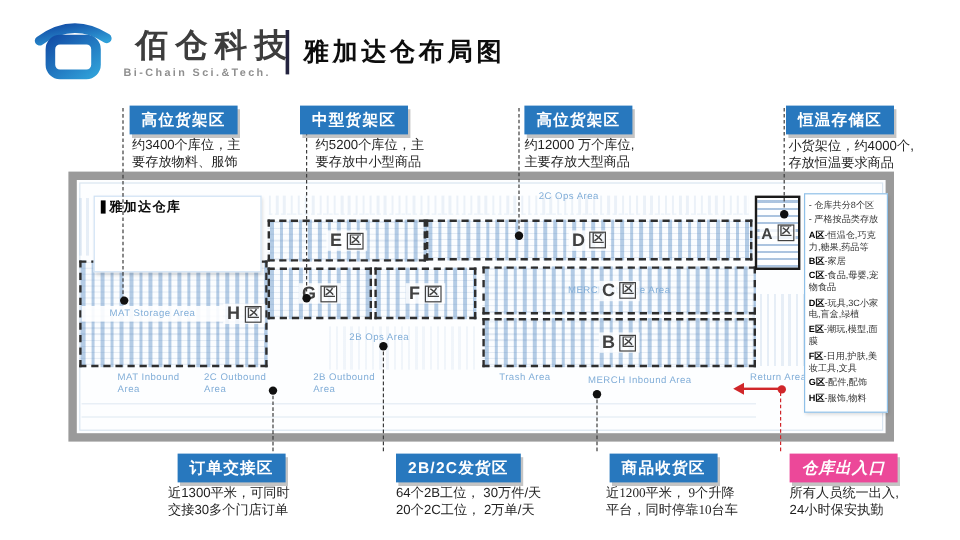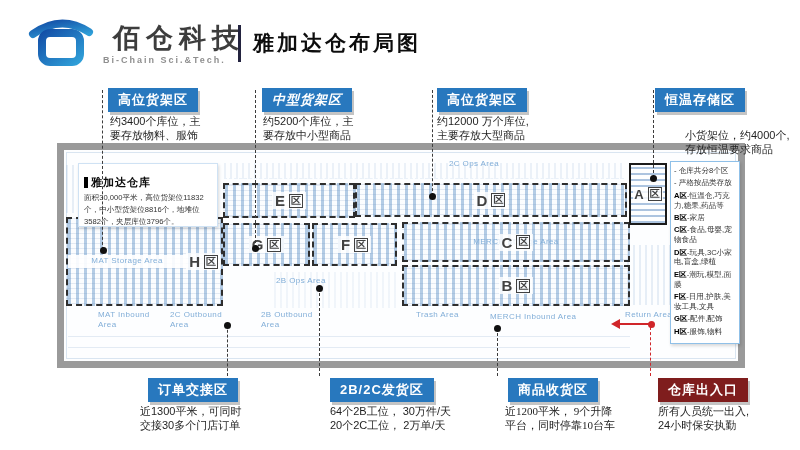--- a/index.html
+++ b/index.html
@@ -9,21 +9,21 @@
 
   
   .brand{left:98px;top:20px;font-size:27px;font-weight:bold;color:#3d3d3d;letter-spacing:6px;margin-left:15px;}
   .brand-sub{left:103px;top:55px;font-size:9px;color:#8f8f8f;letter-spacing:2px;font-weight:bold;}
   .divider{left:238px;top:25px;width:3px;height:37px;background:#23233f;}
   .main-title{left:253px;top:29px;font-size:21px;font-weight:bold;color:#0d0d0d;letter-spacing:3px;text-align:right;}
 
   
   .badge{position:absolute;background:#2878be;color:#fff;font-size:13px;font-weight:bold;
          padding:3px 10px;letter-spacing:1px;box-shadow:2px 3px 0 rgba(125,125,125,.45);z-index:6;}
-  .badge.red{background:#7f1d1d;}
+  .badge.red{background:#ec4899;font-style:italic;}
   .cdesc{position:absolute;font-size:11px;color:#1f1f1f;line-height:1.3;white-space:pre-line;z-index:6;}
 
   
   .plan{left:57px;top:143px;width:688px;height:225px;border:7px solid #9a9a9a;
         background:#fdfeff;box-sizing:border-box;z-index:1;}
   .plan > *{position:absolute;}
   .wall{inset:2px;border:1px solid #d9e5f1;}
   .tex{background:repeating-linear-gradient(90deg,rgba(120,160,205,.38) 0 2px,transparent 2px 6px);}
   .zone{border:2px dashed #2e2e2e;box-sizing:border-box;display:flex;align-items:center;justify-content:center;
         background:repeating-linear-gradient(0deg,rgba(90,130,180,.15) 0 1px,transparent 1px 5px),
@@ -32,21 +32,21 @@
         background:repeating-linear-gradient(0deg,rgba(105,148,198,.55) 0 2px,transparent 2px 6px);}
   .zl{display:inline-flex;align-items:center;background:rgba(255,255,255,.82);padding:0 3px;
       color:#414141;font-size:15px;font-weight:600;z-index:2;}
   .zl .qu{border:1.5px solid #414141;font-size:10px;line-height:1;padding:1px;margin-left:4px;font-weight:bold;}
   .area{color:#82aed8;font-size:8px;letter-spacing:.4px;white-space:pre-line;line-height:1.3;}
   .hstrip{left:2px;top:110px;width:141px;height:13px;background:rgba(255,255,255,.9);
           display:flex;align-items:center;justify-content:center;}
   .gline{border-top:1px solid #e3ebf4;height:0;}
 
   .info{left:14px;top:13px;width:140px;height:64px;background:#fff;border:1px solid #cfe2f4;
-        box-shadow:1px 2px 3px rgba(0,0,0,.15);padding:11px 5px;box-sizing:border-box;z-index:3;}
+        box-shadow:1px 2px 3px rgba(0,0,0,.15);padding:1px 5px;box-sizing:border-box;z-index:3;}
   .info-title{font-size:11px;font-weight:bold;color:#0c0c0c;display:flex;align-items:center;gap:3px;letter-spacing:1px;}
   .info-bar{width:4px;height:11px;background:#000;flex:0 0 auto;}
   .info-body{font-size:7.6px;color:#333;line-height:1.55;margin-top:2px;font-weight:500;}
 
   .legend{left:606px;top:11px;width:62px;background:#fff;border:1px solid #8fc0e8;
           box-shadow:1px 2px 3px rgba(0,0,0,.15);padding:4px 3px;z-index:3;
           font-size:7.6px;color:#333;line-height:1.3;}
   .lg-item{margin-bottom:2.5px;}
   .lg-b{font-weight:bold;color:#000;}
 
@@ -77,30 +77,30 @@
 </div>
 <div class="abs brand">佰仓科技</div>
 <div class="abs brand-sub">Bi-Chain  Sci.&amp;Tech.</div>
 <div class="abs divider"></div>
 <div class="abs main-title">雅加达仓布局图</div>
 
 <div class="badge" style="left:108px;top:88px;">高位货架区</div>
 <div class="cdesc" style="left:110px;top:114px;">约3400个库位，主
 要存放物料、服饰</div>
 
-<div class="badge" style="left:262px;top:88px;font-style:italic;">中型货架区</div>
+<div class="badge" style="left:250px;top:88px;">中型货架区</div>
 <div class="cdesc" style="left:263px;top:114px;">约5200个库位，主
 要存放中小型商品</div>
 
 <div class="badge" style="left:437px;top:88px;">高位货架区</div>
 <div class="cdesc" style="left:437px;top:114px;">约12000 万个库位,
 主要存放大型商品</div>
 
 <div class="badge" style="left:655px;top:88px;">恒温存储区</div>
-<div class="cdesc" style="left:657px;top:128px;margin-left:28px;">小货架位，约4000个,
+<div class="cdesc" style="left:657px;top:115px;">小货架位，约4000个,
 存放恒温要求商品</div>
 
 <div class="abs plan">
   <div class="wall"></div>
 
   <div class="tex" style="left:2px;top:15px;width:150px;height:48px;opacity:.45;"></div>
   <div class="tex" style="left:160px;top:13px;width:400px;height:15px;opacity:.35;border-bottom:1px dashed #c7dbee;"></div>
   <div class="tex" style="left:210px;top:122px;width:125px;height:36px;opacity:.25;"></div>
   <div class="tex" style="left:563px;top:95px;width:44px;height:60px;opacity:.45;"></div>
 
@@ -154,37 +154,36 @@
       </span>
   </div>
   <div class="zone solid" style="left:565px;top:13px;width:38px;height:62px;">
     <span class="zl" style="font-size:13px;padding:0 1px;">
         <span>A</span>
         <span class="qu">区</span>
       </span>
   </div>
 
   <div class="area" style="left:360px;top:9px;width:100px;text-align:center;">2C Ops Area</div>
-  <div class="area" style="left:212px;top:126px;width:80px;">2B Ops Area</div>
+  <div class="area" style="left:212px;top:126px;width:80px;text-align:center;">2B Ops Area</div>
   <div class="area" style="left:34px;top:160px;">MAT Inbound
 Area</div>
   <div class="area" style="left:106px;top:160px;">2C Outbound
 Area</div>
   <div class="area" style="left:197px;top:160px;">2B Outbound
 Area</div>
   <div class="area" style="left:352px;top:160px;">Trash Area</div>
   <div class="area" style="left:399px;top:162px;padding-left:27px;">MERCH Inbound Area</div>
   <div class="area" style="left:561px;top:160px;">Return Area</div>
 
   <div class="info">
     <div class="info-title">
       <span class="info-bar"></span>
       <span>雅加达仓库</span>
     </div>
-    <div class="info-body">面积30,000平米，高位货架位11832个，中小型货架位8816个，地堆位3582个，夹层库位3796个。</div>
   </div>
 
   <div class="legend">
 
       <div class="lg-item"><span class="lg-b"></span><span>- 仓库共分8个区</span></div>
 
       <div class="lg-item"><span class="lg-b"></span><span>- 严格按品类存放</span></div>
 
       <div class="lg-item"><span class="lg-b">A区</span><span>-恒温仓,巧克力,糖果,药品等</span></div>
 

